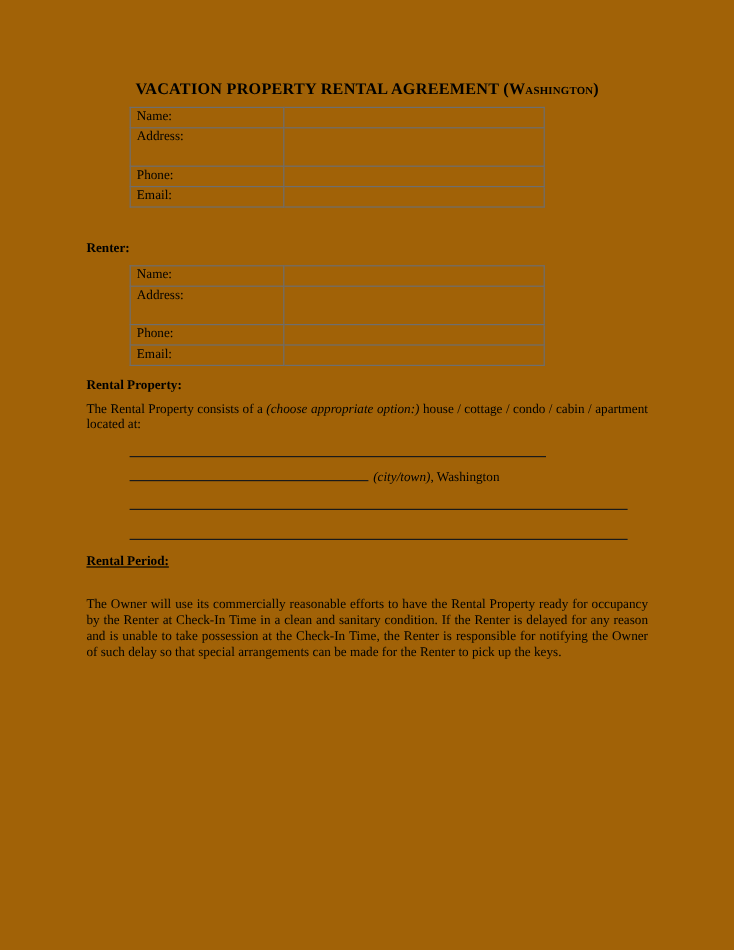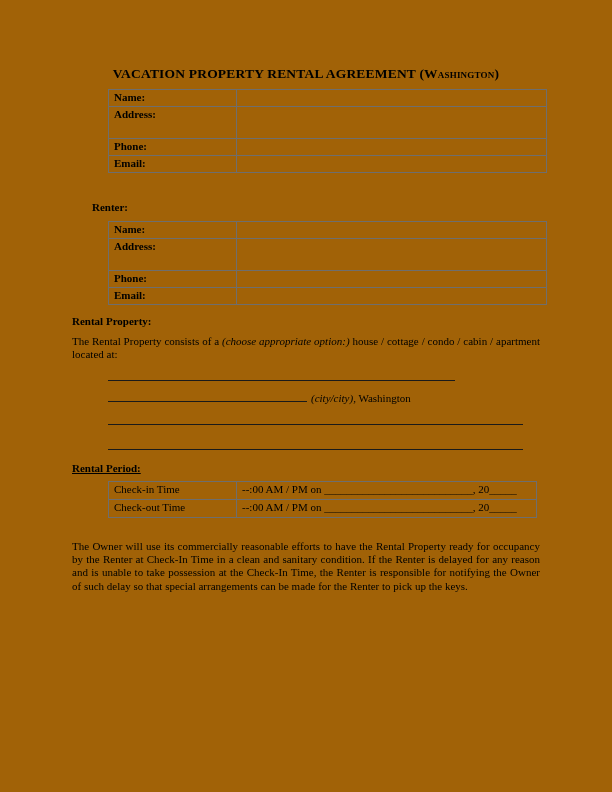--- a/index.html
+++ b/index.html
@@ -30,34 +30,33 @@
   }
   .sc { font-variant: small-caps; }
   .it { font-style: italic; }
   .section-heading {
     font-weight: bold;
     margin-top: 13px;
   }
   .info-table {
     border-collapse: collapse;
     table-layout: fixed;
-    width: 439px;
+    width: 346px;
     margin: 7px 0 0 36px;
-    font-weight: bold;
   }
   .info-table td {
     border: 1px solid #6e6e6e;
     padding: 1px 5px;
     vertical-align: top;
     overflow: hidden;
   }
   .info-table td.label { width: 117px; }
   .info-table tr.r-short td { height: 14px; }
   .info-table tr.r-tall td { height: 29px; }
-  .mt-28 { margin-top: 28px; margin-left: 20px; }
+  .mt-28 { margin-top: 28px; }
   .mt-24 { margin-top: 10px; }
   .mt-12 { margin-top: 12px; text-decoration: underline; }
   .para {
     margin: 6px 0 0 0;
     text-align: justify;
   }
   .blank-line {
     height: 0;
     border-bottom: 1px solid #1a1a1a;
     margin-left: 36px;
@@ -147,35 +146,23 @@
         <td class="value"></td>
       </tr>
     </tbody>
   </table>
 
   <div class="section-heading mt-24">Rental Property:</div>
   <p class="para"><span>The Rental Property consists of a </span><span class="it">(choose appropriate option:)</span><span> house / cottage / condo / cabin / apartment located at:</span></p>
 
   <div class="blank-line bl-address"></div>
 
-  <div class="city-line"><span class="blank-inline"></span><span class="it">(city/city)</span><span>, Washington</span></div>
+  <div class="city-line"><span class="blank-inline"></span><span class="it">(city/town)</span><span>, Washington</span></div>
 
 
   <div class="blank-line bl-wide-1"></div>
   <div class="blank-line bl-wide-2"></div>
 
   <div class="section-heading mt-12">Rental Period:</div>
-  <table class="period-table">
-    <tbody>
-      <tr>
-        <td class="label">Check-in Time</td>
-        <td class="value">--:00 AM / PM on ___________________________, 20_____</td>
-      </tr>
-      <tr>
-        <td class="label">Check-out Time</td>
-        <td class="value">--:00 AM / PM on ___________________________, 20_____</td>
-      </tr>
-    </tbody>
-  </table>
 
   <p class="closing-para">The Owner will use its commercially reasonable efforts to have the Rental Property ready for occupancy by the Renter at Check-In Time in a clean and sanitary condition. If the Renter is delayed for any reason and is unable to take possession at the Check-In Time, the Renter is responsible for notifying the Owner of such delay so that special arrangements can be made for the Renter to pick up the keys.</p>
 
 </div>
 
 </body></html>

